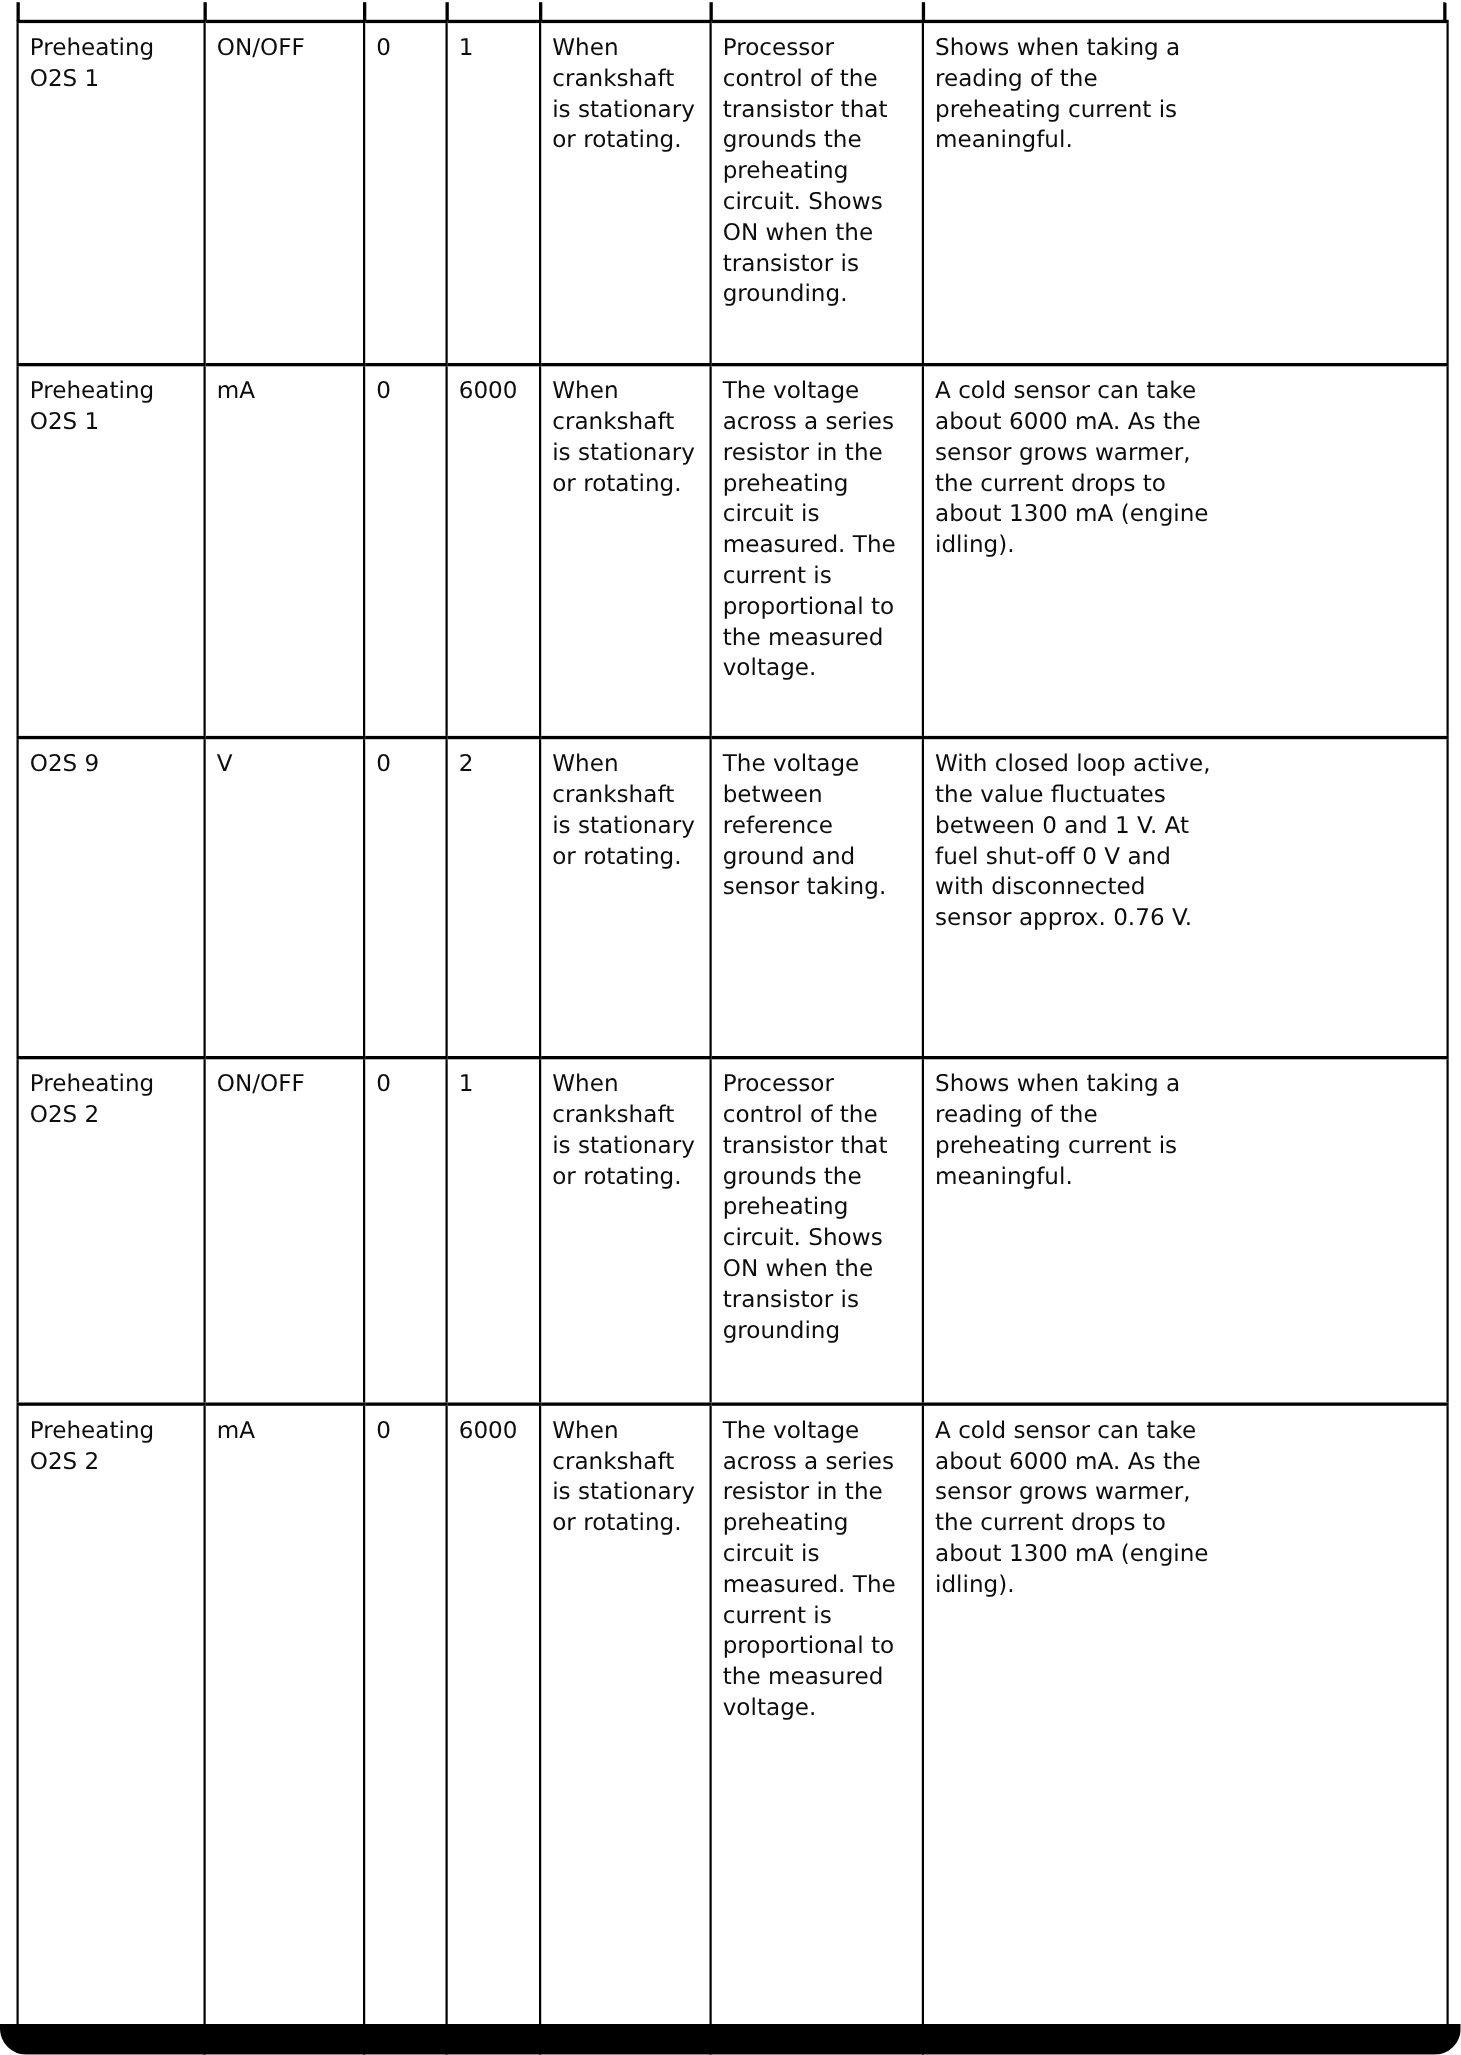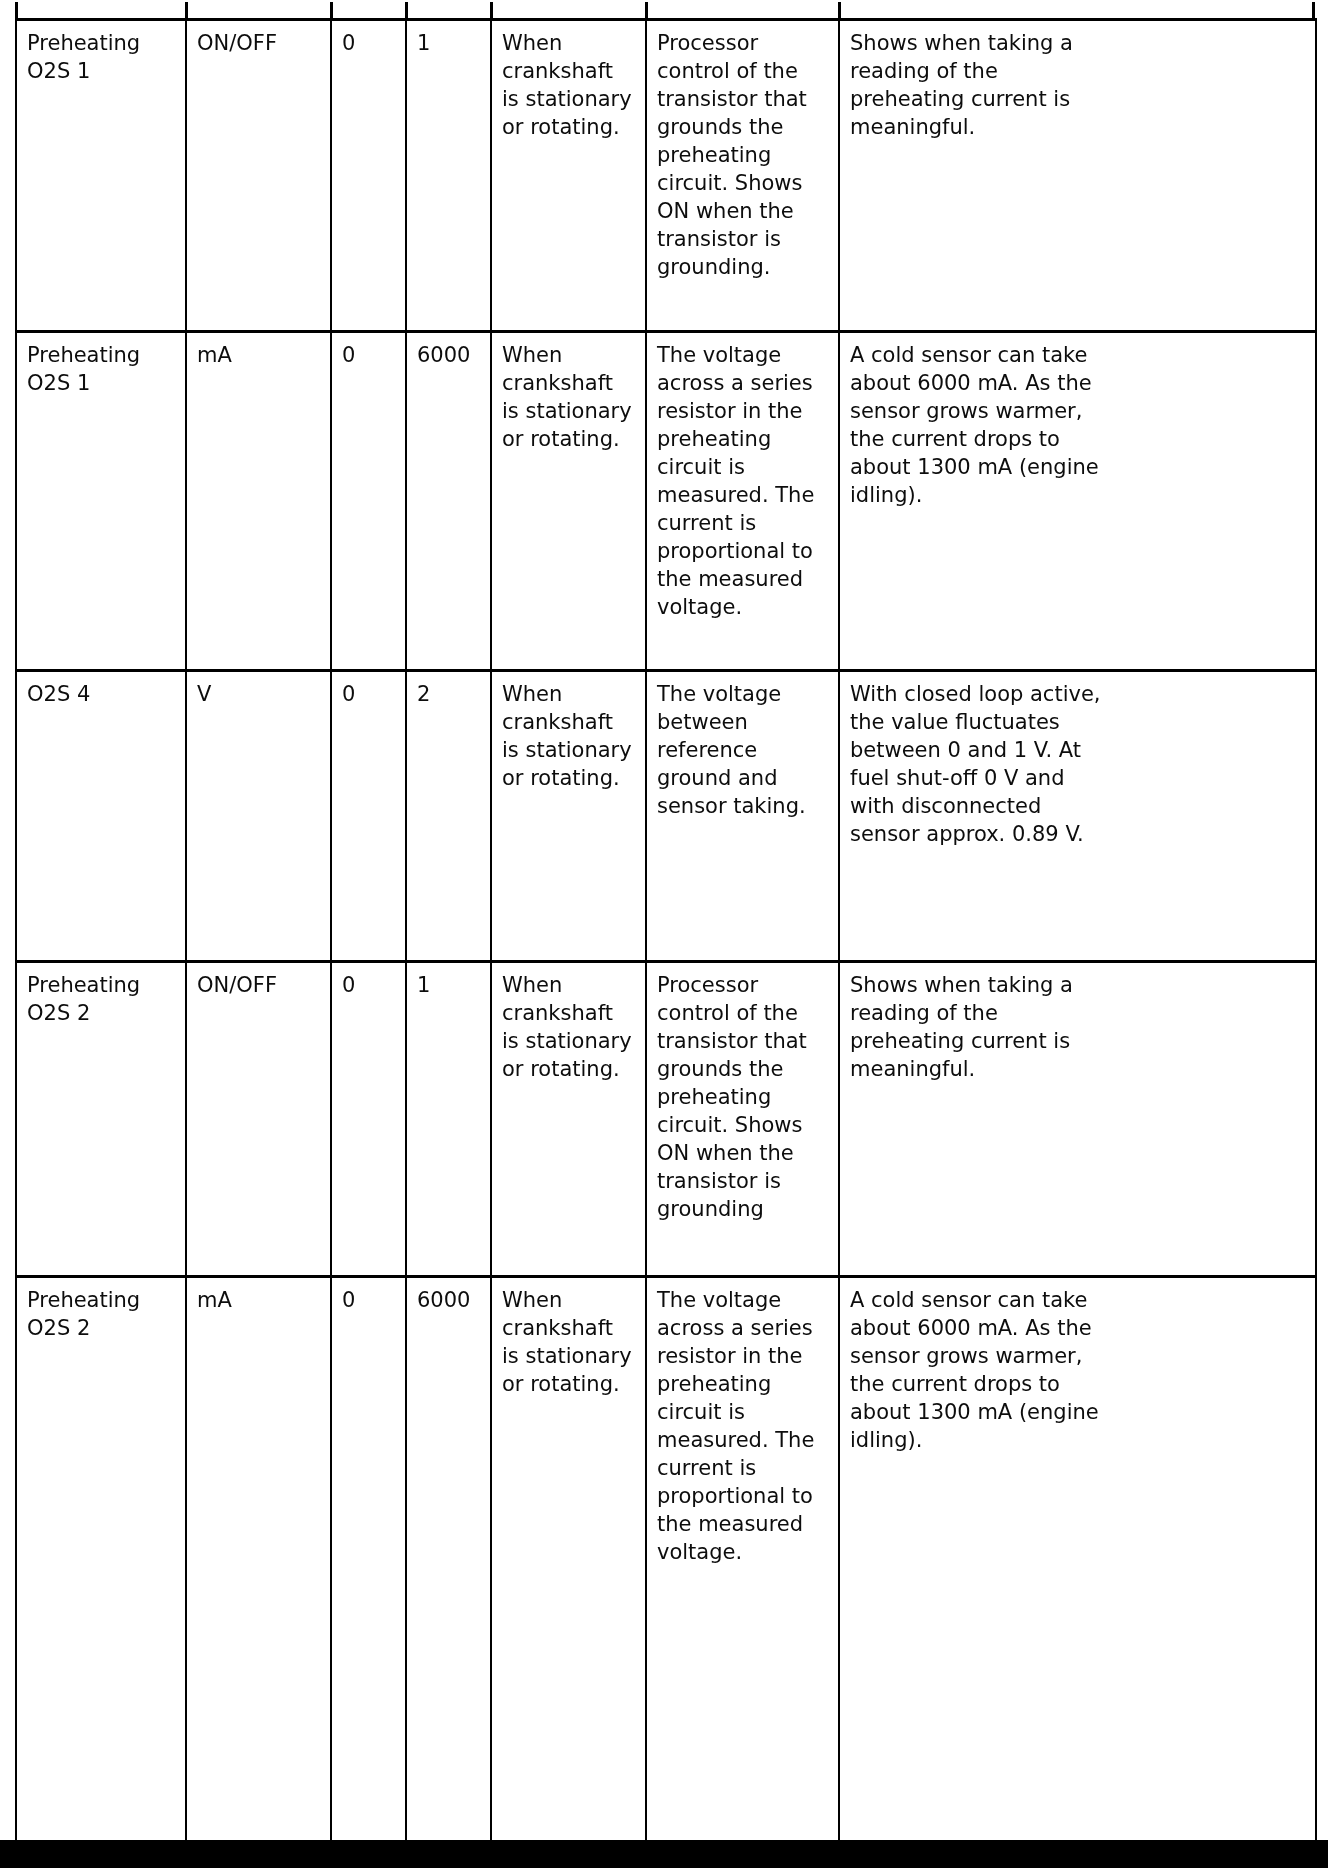--- a/index.html
+++ b/index.html
@@ -8,20 +8,21 @@
     background: #ffffff;
   }
   .page {
     position: relative;
     width: 1328px;
     height: 1868px;
     background: #ffffff;
     font-family: "DejaVu Sans", "Liberation Sans", sans-serif;
     color: #0d0d0d;
     overflow: hidden;
+    border-radius: 24px;
   }
   
   .top-stub {
     position: absolute;
     top: 2px;
     width: 3px;
     height: 17px;
     background: #000;
   }
   table.data-table {
@@ -127,39 +128,39 @@
           </td>
         <td class="c-desc">
             <div class="cellin">The voltage across a series resistor in the preheating circuit is measured. The current is proportional to the measured voltage.</div>
           </td>
         <td class="c-notes">
             <div class="cellin">A cold sensor can take about 6000 mA. As the sensor grows warmer, the current drops to about 1300 mA (engine idling).</div>
           </td>
       </tr>
       <tr class="row-3">
         <td class="c-param">
-            <div class="cellin">O2S 4</div>
+            <div class="cellin">O2S 9</div>
           </td>
         <td class="c-unit">
             <div class="cellin">V</div>
           </td>
         <td class="c-min">
             <div class="cellin">0</div>
           </td>
         <td class="c-max">
             <div class="cellin">2</div>
           </td>
         <td class="c-cond">
             <div class="cellin">When crankshaft is stationary or rotating.</div>
           </td>
         <td class="c-desc">
             <div class="cellin">The voltage between reference ground and sensor taking.</div>
           </td>
         <td class="c-notes">
-            <div class="cellin">With closed loop active, the value fluctuates between 0 and 1 V. At fuel shut-off 0 V and with disconnected sensor approx. 0.89 V.</div>
+            <div class="cellin">With closed loop active, the value fluctuates between 0 and 1 V. At fuel shut-off 0 V and with disconnected sensor approx. 0.76 V.</div>
           </td>
       </tr>
       <tr class="row-4">
         <td class="c-param">
             <div class="cellin">Preheating O2S 2</div>
           </td>
         <td class="c-unit">
             <div class="cellin">ON/OFF</div>
           </td>
         <td class="c-min">

